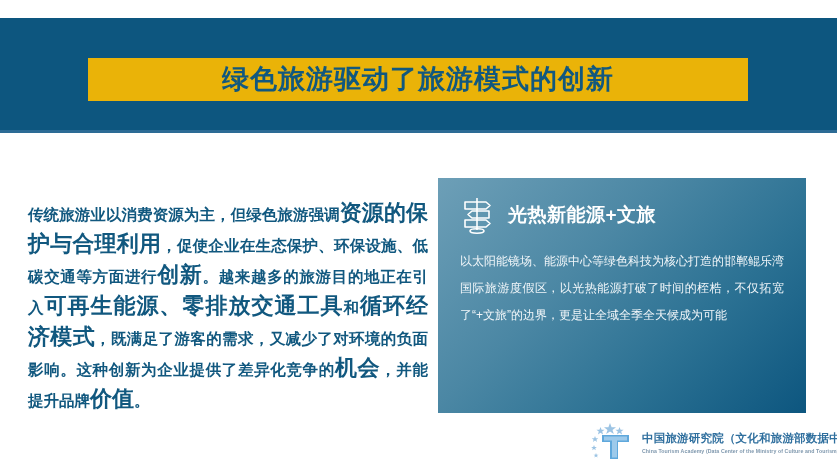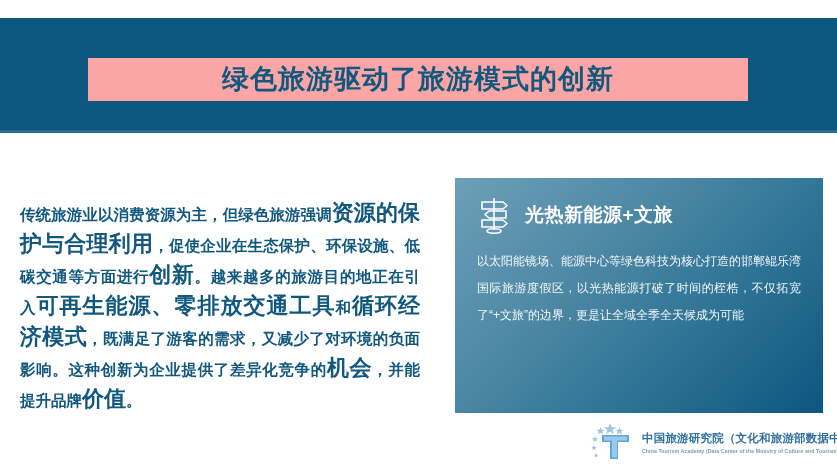--- a/index.html
+++ b/index.html
@@ -25,56 +25,56 @@
   .header-underline {
     position:absolute;
     left:0; top:130px;
     width:837px; height:3px;
     background:#2c6b95;
   }
   .title-box {
     position:absolute;
     left:88px; top:58px;
     width:660px; height:43px;
-    background:#fca5a5;
+    background:#eab308;
     display:flex;
     align-items:center;
     justify-content:center;
   }
   .title-text {
     color:#11587f;
     font-size:27px;
     font-weight:bold;
     letter-spacing:1px;
     line-height:1;
     white-space:nowrap;
   }
 
   
   .left-col {
     position:absolute;
-    left:20px; top:198px;
+    left:28px; top:198px;
     width:400px;
   }
   .body-par {
     color:#11587f;
     font-size:15.5px;
     line-height:29px;
     text-align:justify;
     font-weight:bold;
   }
   .body-par .big {
     font-size:22px;
     font-weight:bold;
   }
 
   
   .right-panel {
     position:absolute;
-    left:455px; top:178px;
+    left:438px; top:178px;
     width:368px; height:235px;
     background:linear-gradient(135deg,#6d9fb7 0%,#4b87a4 38%,#2b7193 68%,#0d567f 100%);
     padding:18px 22px 14px 22px;
   }
   .panel-head {
     display:flex;
     align-items:center;
     gap:14px;
     margin-bottom:14px;
   }

